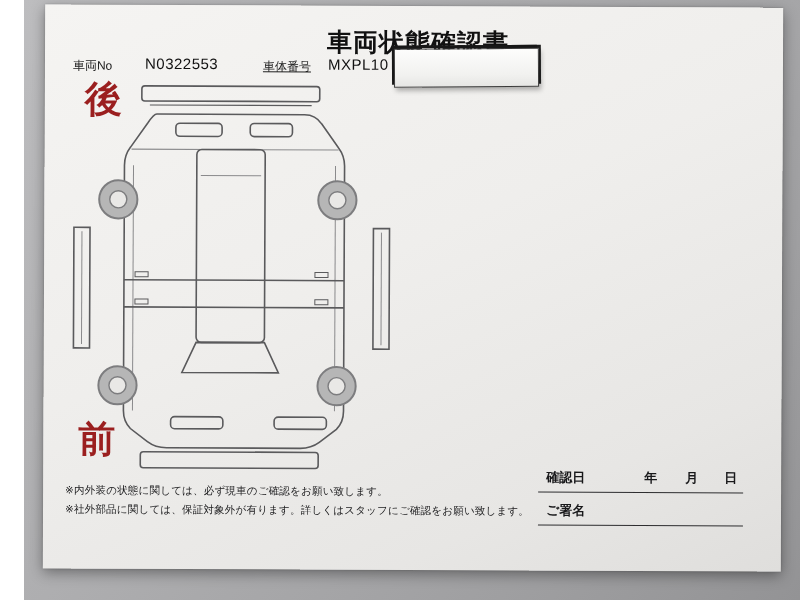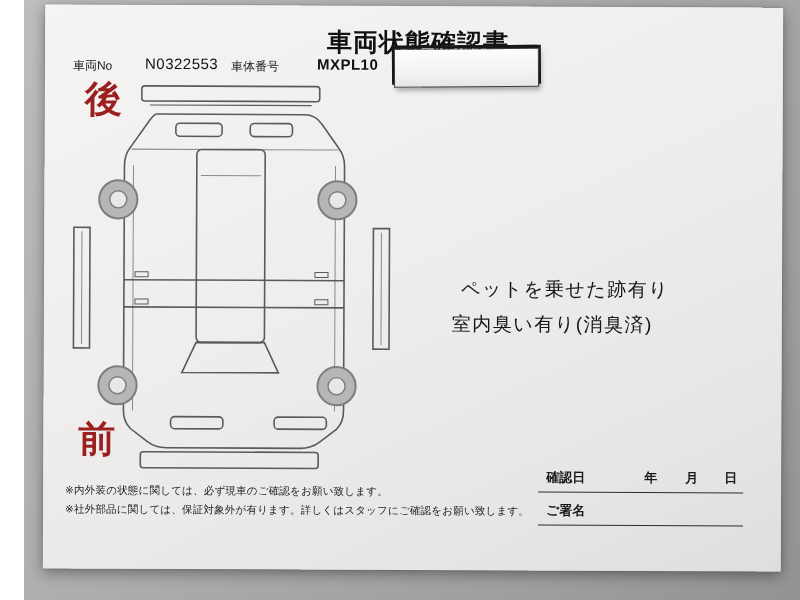--- a/index.html
+++ b/index.html
@@ -17,22 +17,22 @@
     color:#1d1d1f;
   }
   .title{
     position:absolute;left:258px;top:20px;width:230px;text-align:center;
     font-size:25px;font-weight:bold;letter-spacing:1px;color:#111;
   }
   .id-label{position:absolute;top:53px;font-size:12px;color:#222;}
   .id-value{position:absolute;top:50px;font-size:15px;letter-spacing:.5px;color:#111;}
   .lbl-veh{left:28px;}
   .val-veh{left:100px;text-align:center;}
-  .lbl-body{left:186px;}
-  .val-body{left:272px;font-weight:bold;}
+  .lbl-body{left:218px;text-decoration:underline;}
+  .val-body{left:283px;font-weight:normal;}
   .sticker{
     position:absolute;left:349px;top:42px;width:143px;height:37px;
     background:linear-gradient(180deg,#fdfdfc 0%,#f1f1ef 70%,#e6e6e4 100%);
     border:1px solid #3a3a3a;
     box-shadow:-2px -3px 0 #171717, 2px -3px 0 #1d1d1d, 2px 3px 5px rgba(0,0,0,.3);
     transform:rotate(-.6deg);
   }
   .dir-label{
     position:absolute;font-family:"Liberation Serif","DejaVu Serif",serif;
     font-size:37px;font-weight:bold;color:#9b1f1f;line-height:1;
@@ -132,22 +132,20 @@
       <g>
         <rect x="100" y="336" width="52" height="12" rx="4"></rect>
         <rect x="203" y="336" width="52" height="12" rx="4"></rect>
       </g>
 
       <g>
         <rect x="70" y="371" width="177" height="16" rx="3"></rect>
       </g>
     </svg>
 
-    <div class="note note-1">ペットを乗せた跡有り</div>
-    <div class="note note-2">室内臭い有り(消臭済)</div>
 
     <div class="footnotes">
       <div>※内外装の状態に関しては、必ず現車のご確認をお願い致します。</div>
       <div>※社外部品に関しては、保証対象外が有ります。詳しくはスタッフにご確認をお願い致します。</div>
     </div>
 
     <div class="sign-row sign-row-2">
       <span>ご署名</span>
     </div>
 

